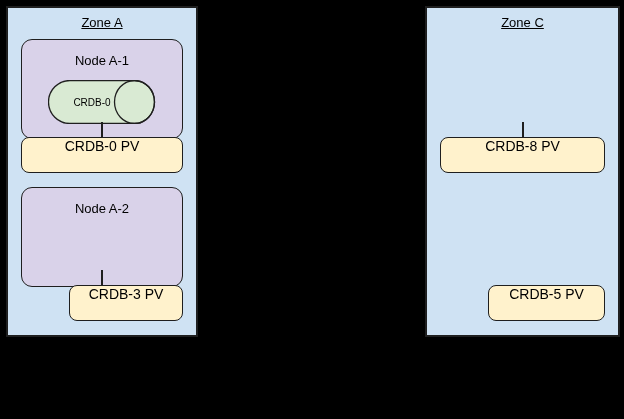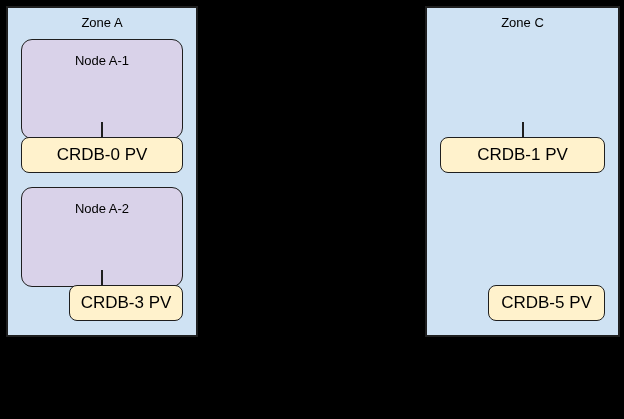--- a/index.html
+++ b/index.html
@@ -22,20 +22,21 @@
   }
   #zone-a { left: 6px;   width: 192px; }
   #zone-b { left: 213px; width: 195px; }
   #zone-c { left: 425px; width: 195px; }
   .zone-label {
     position: absolute;
     top: 7px; left: 0; right: 0;
     text-align: center;
     font-size: 13px;
     line-height: 16px;
+    text-decoration: underline;
   }
   .node {
     position: absolute;
     left: 13px; right: 13px;
     height: 100px;
     background: var(--node-fill, #d9d2e9);
     border: 1px solid var(--stroke, #1f1f1f);
     border-radius: 11px;
   }
   .node.r1 { top: 31px; }
@@ -76,37 +77,43 @@
   .connector.r1 { top: 114px; height: 16px; }
   .connector.r2 { top: 262px; height: 16px; }
   .pv {
     position: absolute;
     left: 13px; right: 13px;
     height: 36px;
     background: var(--pv-fill, #fff2cc);
     border: 1px solid var(--stroke, #1f1f1f);
     border-radius: 8px;
     display: flex;
-    align-items: center;
     justify-content: center;
-    font-size: 17px;
+    font-size: 14px;
   }
   .pv.r1 { top: 129px; }
   .pv.r2 { top: 277px; margin-left: 48px; }
 </style>
 </head>
 <body>
 
 <div class="canvas">
 
   <div class="zone" id="zone-a">
     <div class="zone-label">Zone A</div>
 
     <div class="node r1">
       <div class="node-label">Node A-1</div>
+      <div class="cylinder">
+        <svg width="108" height="44" viewBox="0 0 108 44">
+          <path class="cyl-body" d="M22 0.5 H86.5 A20 21.5 0 0 1 86.5 43.5 H22 A21.5 21.5 0 0 1 22 0.5 Z"></path>
+          <ellipse class="cyl-ellipse" cx="86.5" cy="22" rx="20" ry="21.5"></ellipse>
+        </svg>
+        <div class="cyl-label">CRDB-0</div>
+      </div>
     </div>
     <div class="connector r1"></div>
     <div class="pv r1">
       <span>CRDB-0 PV</span>
     </div>
 
     <div class="node r2">
       <div class="node-label">Node A-2</div>
     </div>
     <div class="connector r2"></div>
@@ -114,21 +121,21 @@
       <span>CRDB-3 PV</span>
     </div>
   </div>
 
 
   <div class="zone" id="zone-c">
     <div class="zone-label">Zone C</div>
 
     <div class="connector r1"></div>
     <div class="pv r1">
-      <span>CRDB-1 PV</span>
+      <span>CRDB-8 PV</span>
     </div>
 
     <div class="pv r2">
       <span>CRDB-5 PV</span>
     </div>
   </div>
 
 </div>
 
 </body></html>

